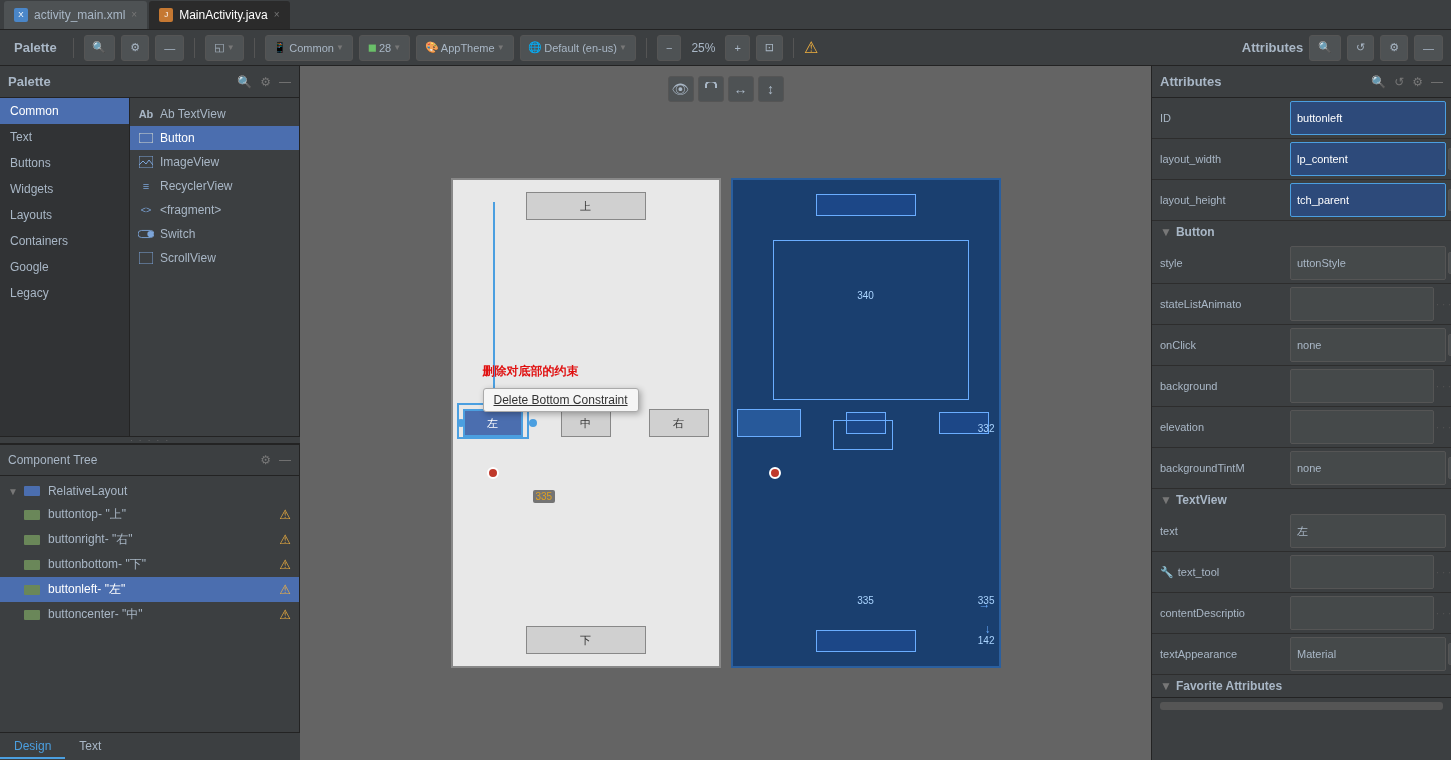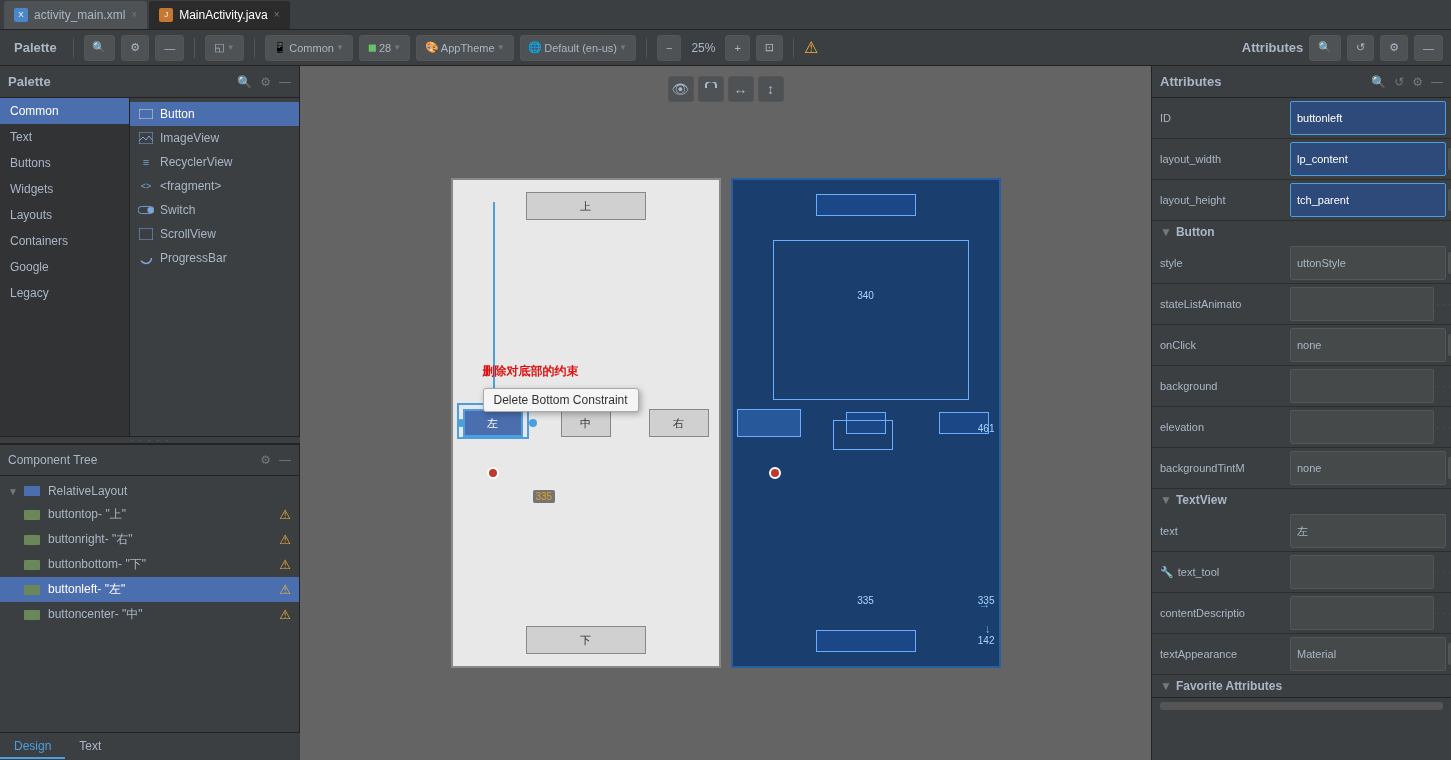--- a/index.html
+++ b/index.html
@@ -68,21 +68,21 @@
     .btn-top { position: absolute; top: 12px; left: 50%; transform: translateX(-50%); width: 120px; height: 28px; background: #d0d0d0; border: 1px solid #888; display: flex; align-items: center; justify-content: center; font-size: 11px; color: #333; }
     .btn-bottom { position: absolute; bottom: 12px; left: 50%; transform: translateX(-50%); width: 120px; height: 28px; background: #d0d0d0; border: 1px solid #888; display: flex; align-items: center; justify-content: center; font-size: 11px; color: #333; }
     .btn-left { position: absolute; left: 10px; top: 50%; transform: translateY(-50%); width: 60px; height: 28px; background: #4b6eaf; border: 1px solid #3a5a9f; display: flex; align-items: center; justify-content: center; font-size: 11px; color: #fff; }
     .btn-right { position: absolute; right: 10px; top: 50%; transform: translateY(-50%); width: 60px; height: 28px; background: #d0d0d0; border: 1px solid #888; display: flex; align-items: center; justify-content: center; font-size: 11px; color: #333; }
     .btn-center { position: absolute; left: 50%; top: 50%; transform: translate(-50%, -50%); width: 50px; height: 28px; background: #d0d0d0; border: 1px solid #888; display: flex; align-items: center; justify-content: center; font-size: 11px; color: #333; }
 
     
     .dim-label { position: absolute; font-size: 10px; color: #e0a020; background: rgba(0,0,0,0.5); padding: 1px 3px; border-radius: 2px; }
     
     
-    .delete-tooltip { position: absolute; background: #f5f5f5; border: 1px solid #aaa; border-radius: 3px; padding: 4px 10px; font-size: 12px; color: #333; white-space: nowrap; z-index: 20; box-shadow: 2px 2px 6px rgba(0,0,0,0.3); }
+    .delete-tooltip { position: absolute; background: #f5f5f5; border: 1px solid #aaa; border-radius: 3px; padding: 4px 10px; font-size: 12px; color: #333; white-space: nowrap; z-index: 20; box-shadow: 2px 2px 6px rgba(0,0,0,0.3); text-decoration: underline; }
     .delete-tooltip-cn { position: absolute; font-size: 12px; color: #e01010; font-weight: bold; background: transparent; z-index: 20; }
     
     
     .bp-btn { position: absolute; border: 1.5px solid #6aadff; background: rgba(30,80,160,0.5); display: flex; align-items: center; justify-content: center; }
     .bp-dim { position: absolute; font-size: 10px; color: #aad4ff; }
 
     
     .attributes-panel { width: 300px; background: #3c3f41; border-left: 1px solid #232323; display: flex; flex-direction: column; flex-shrink: 0; overflow-y: auto; }
     .attr-header { height: 32px; display: flex; align-items: center; padding: 0 8px; gap: 6px; border-bottom: 1px solid #232323; background: #3c3f41; }
     .attr-header-label { font-size: 13px; font-weight: bold; color: #a9b7c6; }
@@ -189,20 +189,24 @@
           <div class="palette-cat-item active">Common</div>
           <div class="palette-cat-item">Text</div>
           <div class="palette-cat-item">Buttons</div>
           <div class="palette-cat-item">Widgets</div>
           <div class="palette-cat-item">Layouts</div>
           <div class="palette-cat-item">Containers</div>
           <div class="palette-cat-item">Google</div>
           <div class="palette-cat-item">Legacy</div>
         </div>
         <div class="palette-items">
+          <div class="palette-item">
+            <div class="palette-item-icon" style="font-weight:bold;color:#a9b7c6;">Ab</div>
+            <span>Ab TextView</span>
+          </div>
           <div class="palette-item selected">
             <div class="palette-item-icon">
               <svg width="14" height="10" viewBox="0 0 14 10">
                   <rect x="0" y="0" width="14" height="10" rx="2" fill="none" stroke="#a9b7c6" stroke-width="1.5"></rect>
                 </svg>
             </div>
             <span>Button</span>
           </div>
           <div class="palette-item">
             <div class="palette-item-icon">
@@ -231,28 +235,20 @@
             <span>Switch</span>
           </div>
           <div class="palette-item">
             <div class="palette-item-icon">
               <svg width="14" height="12" viewBox="0 0 14 12">
                   <rect x="0" y="0" width="14" height="12" rx="1" fill="none" stroke="#7ca5d9" stroke-width="1"></rect>
                 </svg>
             </div>
             <span>ScrollView</span>
           </div>
-          <div class="palette-item">
-            <div class="palette-item-icon">
-              <svg width="14" height="14" viewBox="0 0 14 14">
-                  <circle cx="7" cy="7" r="5.5" fill="none" stroke="#7ca5d9" stroke-width="1.5" stroke-dasharray="14 20"></circle>
-                </svg>
-            </div>
-            <span>ProgressBar</span>
-          </div>
         </div>
       </div>
     </div>
 
     <div class="resize-handle">
       <span class="resize-dots">· · · · ·</span>
     </div>
 
     <div class="component-tree" style="flex:1;">
       <div class="tree-header">
@@ -377,21 +373,21 @@
         <div class="bp-btn" style="bottom:14px;left:50%;transform:translateX(-50%);width:100px;height:22px;"></div>
 
         <div style="position:absolute;top:60px;left:40px;right:30px;height:160px;border:1.5px solid #6aadff;"></div>
 
         <div style="position:absolute;top:240px;left:100px;width:60px;height:30px;border:1.5px solid #6aadff;"></div>
 
         <div class="bp-dim" style="top:110px;left:50%;transform:translateX(-50%);">340</div>
         <div class="bp-dim" style="bottom:60px;left:50%;transform:translateX(-50%);">335</div>
         <div class="bp-dim" style="bottom:60px;right:4px;">335</div>
         <div class="bp-dim" style="bottom:20px;right:4px;">142</div>
-        <div class="bp-dim" style="top:50%;right:4px;">461</div>
+        <div class="bp-dim" style="top:50%;right:4px;">332</div>
 
         <div style="position:absolute;left:36px;bottom:calc(50% - 56px);width:12px;height:12px;border-radius:50%;background:#c0392b;border:2px solid #fff;"></div>
 
         <div style="position:absolute;bottom:55px;right:8px;color:#6aadff;font-size:12px;">→</div>
         <div style="position:absolute;bottom:30px;right:8px;color:#6aadff;font-size:12px;">↓</div>
       </div>
     </div>
   </div>
 
   <div class="attributes-panel">

